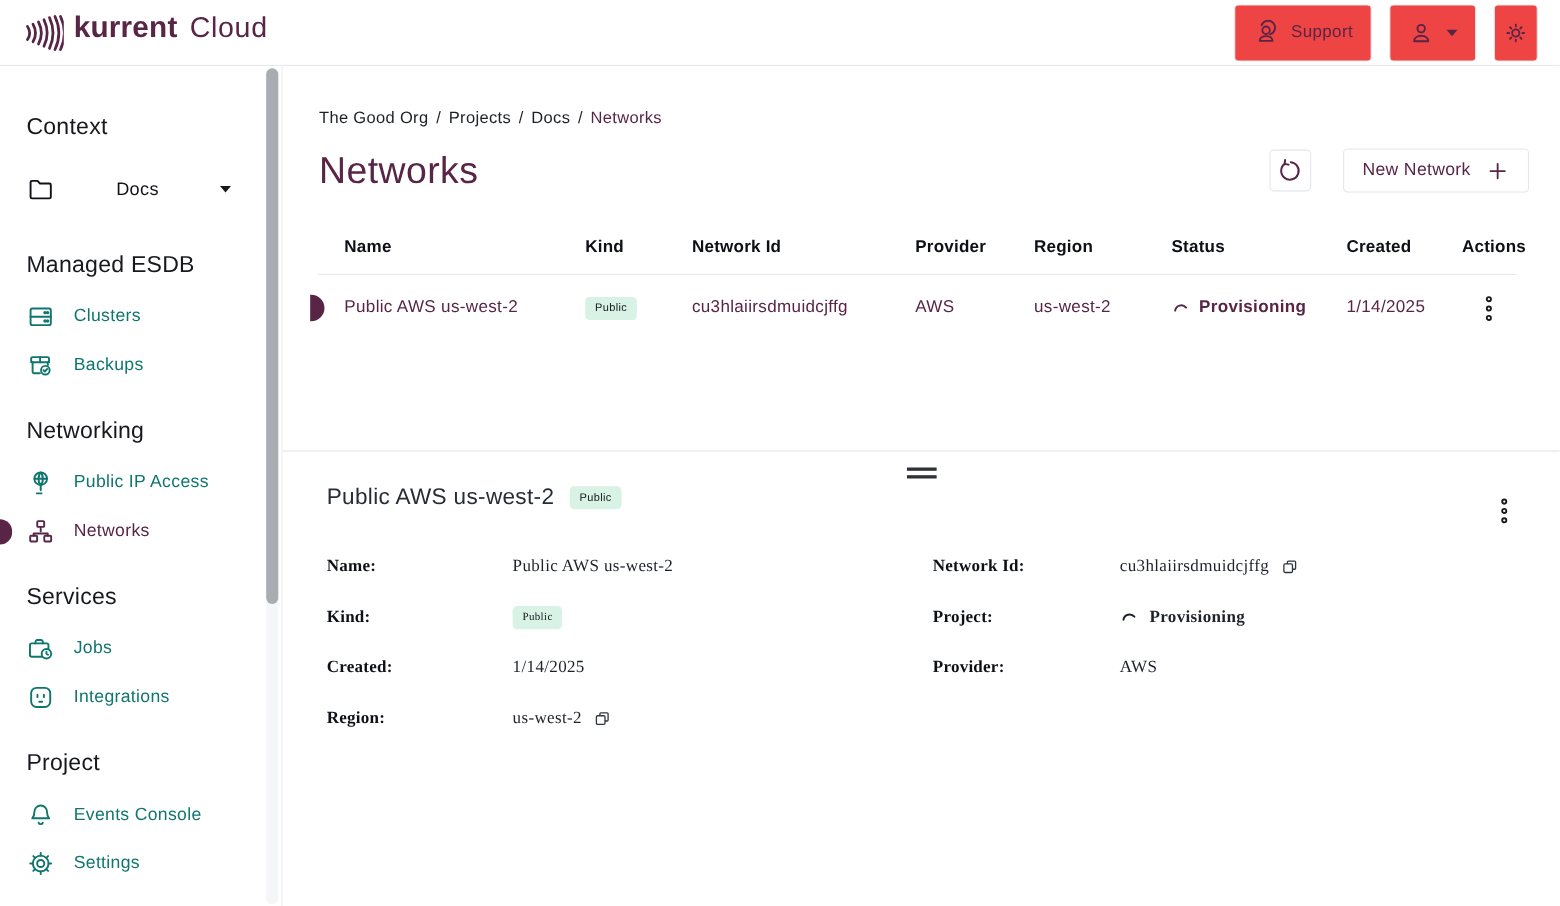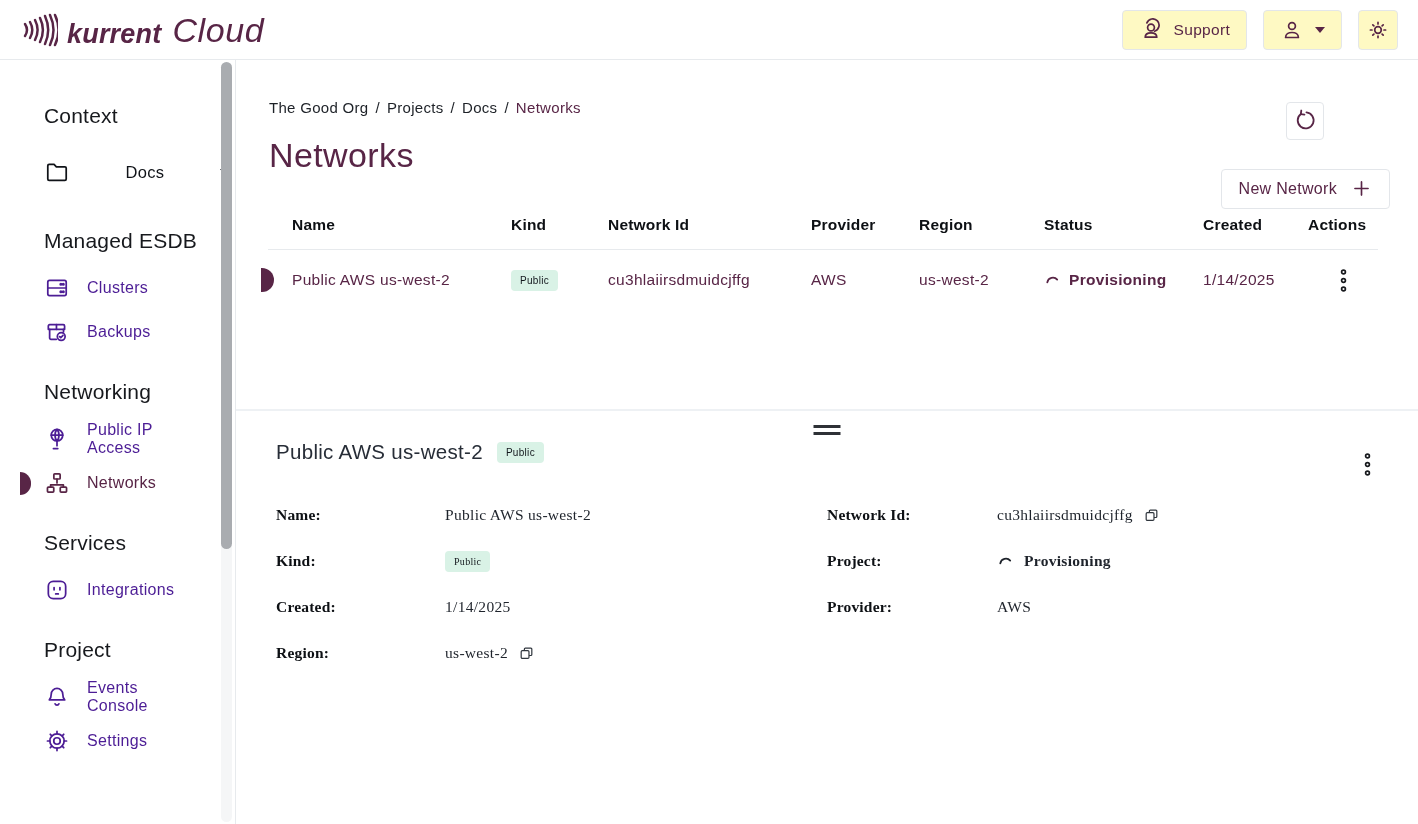--- a/index.html
+++ b/index.html
@@ -14,65 +14,65 @@
   body{
     width:1418px;height:824px;overflow:hidden;background:#fff;
     font-family:"Liberation Sans", sans-serif;color:var(--ink);
     letter-spacing:.25px;
   }
   .app{width:1418px;height:824px;display:flex;flex-direction:column;}
 
   
   .header{height:60px;flex:none;display:flex;align-items:center;justify-content:space-between;
     padding:0 20px 0 22px;border-bottom:1px solid var(--line);background:#fff;}
-  .logo{display:flex;align-items:flex-end;gap:9px;color:var(--brand);cursor:pointer;font-style:italic;}
+  .logo{display:flex;align-items:flex-start;gap:9px;color:var(--brand);cursor:pointer;}
   .logo svg{display:block;}
   .logo-bold{font-size:27px;font-weight:800;letter-spacing:.2px;}
-  .logo-light{font-size:34px;font-weight:400;letter-spacing:.6px;margin-left:2px;}
+  .logo-light{font-size:26px;font-weight:400;letter-spacing:.6px;margin-left:2px;}
   .hdr-actions{display:flex;align-items:center;gap:16px;}
-  .hdr-btn{display:flex;align-items:center;justify-content:center;gap:11px;height:40px;
-    border:1px solid #e3e6ea;border-radius:4px;background:#fef9c3;color:var(--brand);
+  .hdr-btn{display:flex;align-items:center;justify-content:center;gap:11px;height:52px;
+    border:1px solid #e3e6ea;border-radius:4px;background:#ef4444;color:var(--brand);
     font-family:inherit;font-size:15.5px;letter-spacing:.3px;padding:0 16px;cursor:pointer;}
   .hdr-btn.square{width:40px;padding:0;}
   .caret{width:0;height:0;border-left:5px solid transparent;border-right:5px solid transparent;
     border-top:6px solid var(--brand);}
 
   
   .bodyrow{flex:1;display:flex;min-height:0;}
 
   
-  .sidebar{width:216px;flex:none;position:relative;border-right:1px solid var(--line);
-    padding:43px 36px 0 24px;background:#fff;margin-left:20px;}
+  .sidebar{width:257px;flex:none;position:relative;border-right:1px solid var(--line);
+    padding:43px 36px 0 24px;background:#fff;}
   .side-h{font-size:21px;font-weight:400;color:#17191d;line-height:26px;margin:34px 0 21px;letter-spacing:.2px;}
   .side-h.first{margin-top:0;}
   .ctx-select{display:flex;align-items:center;height:44px;width:186px;margin-top:20px;cursor:pointer;}
   .ctx-select .lbl{flex:1;text-align:center;font-size:16.5px;letter-spacing:.3px;color:#101318;}
   .ctx-caret{width:0;height:0;border-left:5.5px solid transparent;border-right:5.5px solid transparent;
     border-top:6.5px solid #17191d;}
   .nav-item{display:flex;align-items:center;gap:17px;height:26px;margin-bottom:18px;
-    color:#4c1d95;cursor:pointer;position:relative;}
+    color:#0f766e;cursor:pointer;position:relative;}
   .nav-item .nlbl{font-size:16px;letter-spacing:.3px;}
   .nav-item svg{flex:none;}
   .nav-item.active{color:var(--brand);}
   .active-pip{position:absolute;left:-24px;top:2px;width:11px;height:23px;background:var(--brand);
     border-radius:0 12px 12px 0;}
   .sb-track{position:absolute;top:2px;right:3px;bottom:2px;width:11px;background:#f5f6f7;border-radius:6px;}
   .sb-thumb{position:absolute;top:0;left:0;width:11px;height:487px;background:#a9acb0;border-radius:6px;cursor:grab;}
 
   
   .main{flex:1;position:relative;background:#fff;min-width:0;}
   .breadcrumb{position:absolute;top:39px;left:33px;font-size:15px;color:#1d2127;letter-spacing:.3px;text-align:right;}
   .breadcrumb .sep{margin:0 7px;color:#1d2127;}
   .bc-link{cursor:pointer;}
   .bc-current{color:var(--brand);cursor:default;}
 
   .title-row{position:absolute;top:72px;left:33px;right:28px;display:flex;
     justify-content:space-between;align-items:center;height:46px;}
   .page-title{font-size:34px;font-weight:400;color:var(--brand);letter-spacing:.4px;margin:0;}
-  .title-actions{display:flex;align-items:center;gap:29px;flex-direction:column;}
+  .title-actions{display:flex;align-items:center;gap:29px;}
   .icon-btn{width:38px;height:38px;border:1px solid #e3e6ea;border-radius:4px;background:#fff;
     color:var(--brand);display:flex;align-items:center;justify-content:center;cursor:pointer;}
   .new-btn{display:flex;align-items:center;gap:14px;height:40px;padding:0 17px;border:1px solid #e3e6ea;
     border-radius:4px;background:#fff;color:var(--brand);font-family:inherit;font-size:16px;
     letter-spacing:.3px;cursor:pointer;}
 
   .table{position:absolute;top:140px;left:32px;right:40px;}
   .tgrid{display:grid;grid-template-columns:219px 97px 203px 108px 125px 159px 105px 1fr;
     align-items:center;padding-left:24px;}
   .thead{height:50px;border-bottom:1px solid var(--line);}
@@ -204,20 +204,29 @@
           <rect x="3.2" y="15.7" width="5.8" height="4.8" rx=".8"></rect>
           <rect x="15" y="15.7" width="5.8" height="4.8" rx=".8"></rect>
           <path d="M12 8.3 v3.6 M6.1 15.7 v-1.9 h11.8 v1.9"></path>
         </svg>
         <span class="nlbl">Networks</span>
       </div>
 
       <div class="side-h">Services</div>
       <div class="nav-item">
         <svg width="26" height="26" viewBox="0 0 24 24" fill="none" stroke="currentColor" stroke-width="1.6" stroke-linecap="round" stroke-linejoin="round">
+          <rect x="3" y="7.3" width="15.5" height="11.2" rx="1.4"></rect>
+          <path d="M7.6 7.3 V6 a1.5 1.5 0 0 1 1.5-1.5 h3.2 a1.5 1.5 0 0 1 1.5 1.5 v1.3"></path>
+          <circle cx="16.8" cy="16" r="4" fill="#fff"></circle>
+          <path d="M16.8 14.3 v1.7 l1.3 .9"></path>
+        </svg>
+        <span class="nlbl">Jobs</span>
+      </div>
+      <div class="nav-item">
+        <svg width="26" height="26" viewBox="0 0 24 24" fill="none" stroke="currentColor" stroke-width="1.6" stroke-linecap="round" stroke-linejoin="round">
           <rect x="4" y="4" width="16" height="16" rx="4.5"></rect>
           <path d="M9.3 9.8 v2 M14.7 9.8 v2"></path>
           <path d="M10.8 15.6 h2.4"></path>
         </svg>
         <span class="nlbl">Integrations</span>
       </div>
 
       <div class="side-h">Project</div>
       <div class="nav-item">
         <svg width="26" height="26" viewBox="0 0 24 24" fill="none" stroke="currentColor" stroke-width="1.6" stroke-linecap="round" stroke-linejoin="round">

